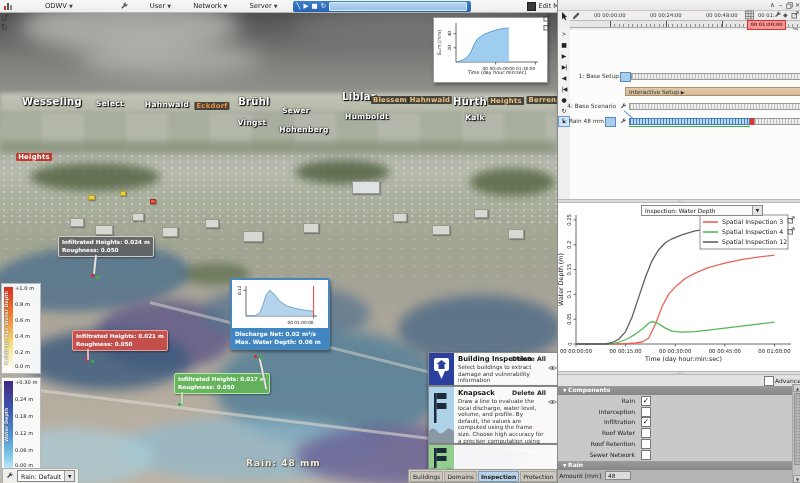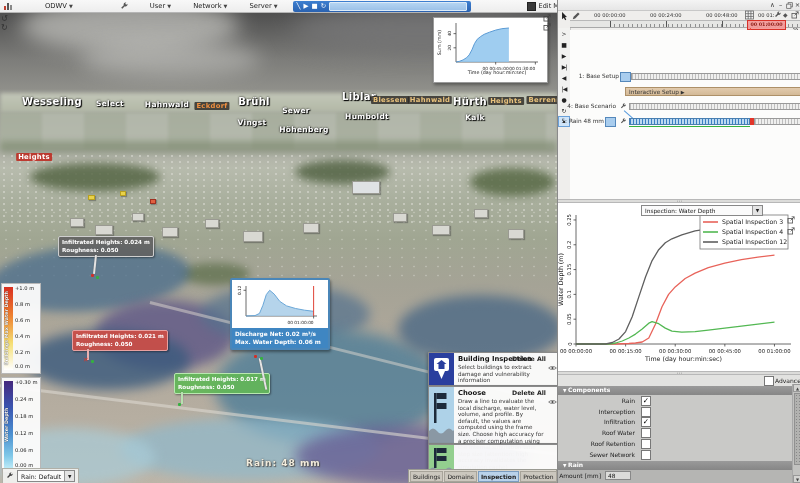--- a/index.html
+++ b/index.html
@@ -320,21 +320,21 @@
     <div class="card" style="top:373px;height:56px;">
       <div class="ctile" style="background:#aed2e8;">
         <svg width="25" height="56" viewBox="0 0 25 56">
             <rect x="5" y="6" width="2.5" height="30" fill="#1d2a3a"></rect>
             <rect x="7.5" y="6" width="10" height="6" fill="#1d2a3a"></rect>
             <rect x="7.5" y="16" width="10" height="6" fill="#1d2a3a"></rect>
             <path d="M0 56V44q4-5 8 0t8 0 8 0l1-1v13z" fill="#8a98a4"></path>
           </svg>
       </div>
       <div class="cbody">
-        <div class="ctitle">Choose</div>
+        <div class="ctitle">Knapsack</div>
         <span class="cdel">Delete All</span>
         <div class="cdesc">Draw a line to evaluate the local discharge, water level, volume, and profile. By default, the values are computed using the frame size. Choose high accuracy for a preciser computation using the internal simulation time step size (attention: high accuracy invalidates the simulation cache)</div>
         <svg class="ceye" viewBox="0 0 14 8">
             <path d="M1 4C3 1 11 1 13 4C11 7 3 7 1 4Z" fill="none" stroke="#444" stroke-width="1"></path>
             <circle cx="7" cy="4" r="1.6" fill="#444"></circle>
           </svg>
       </div>
     </div>
     <div class="card" style="top:431px;height:33px;">
       <div class="ctile" style="background:#93cf8f;">

